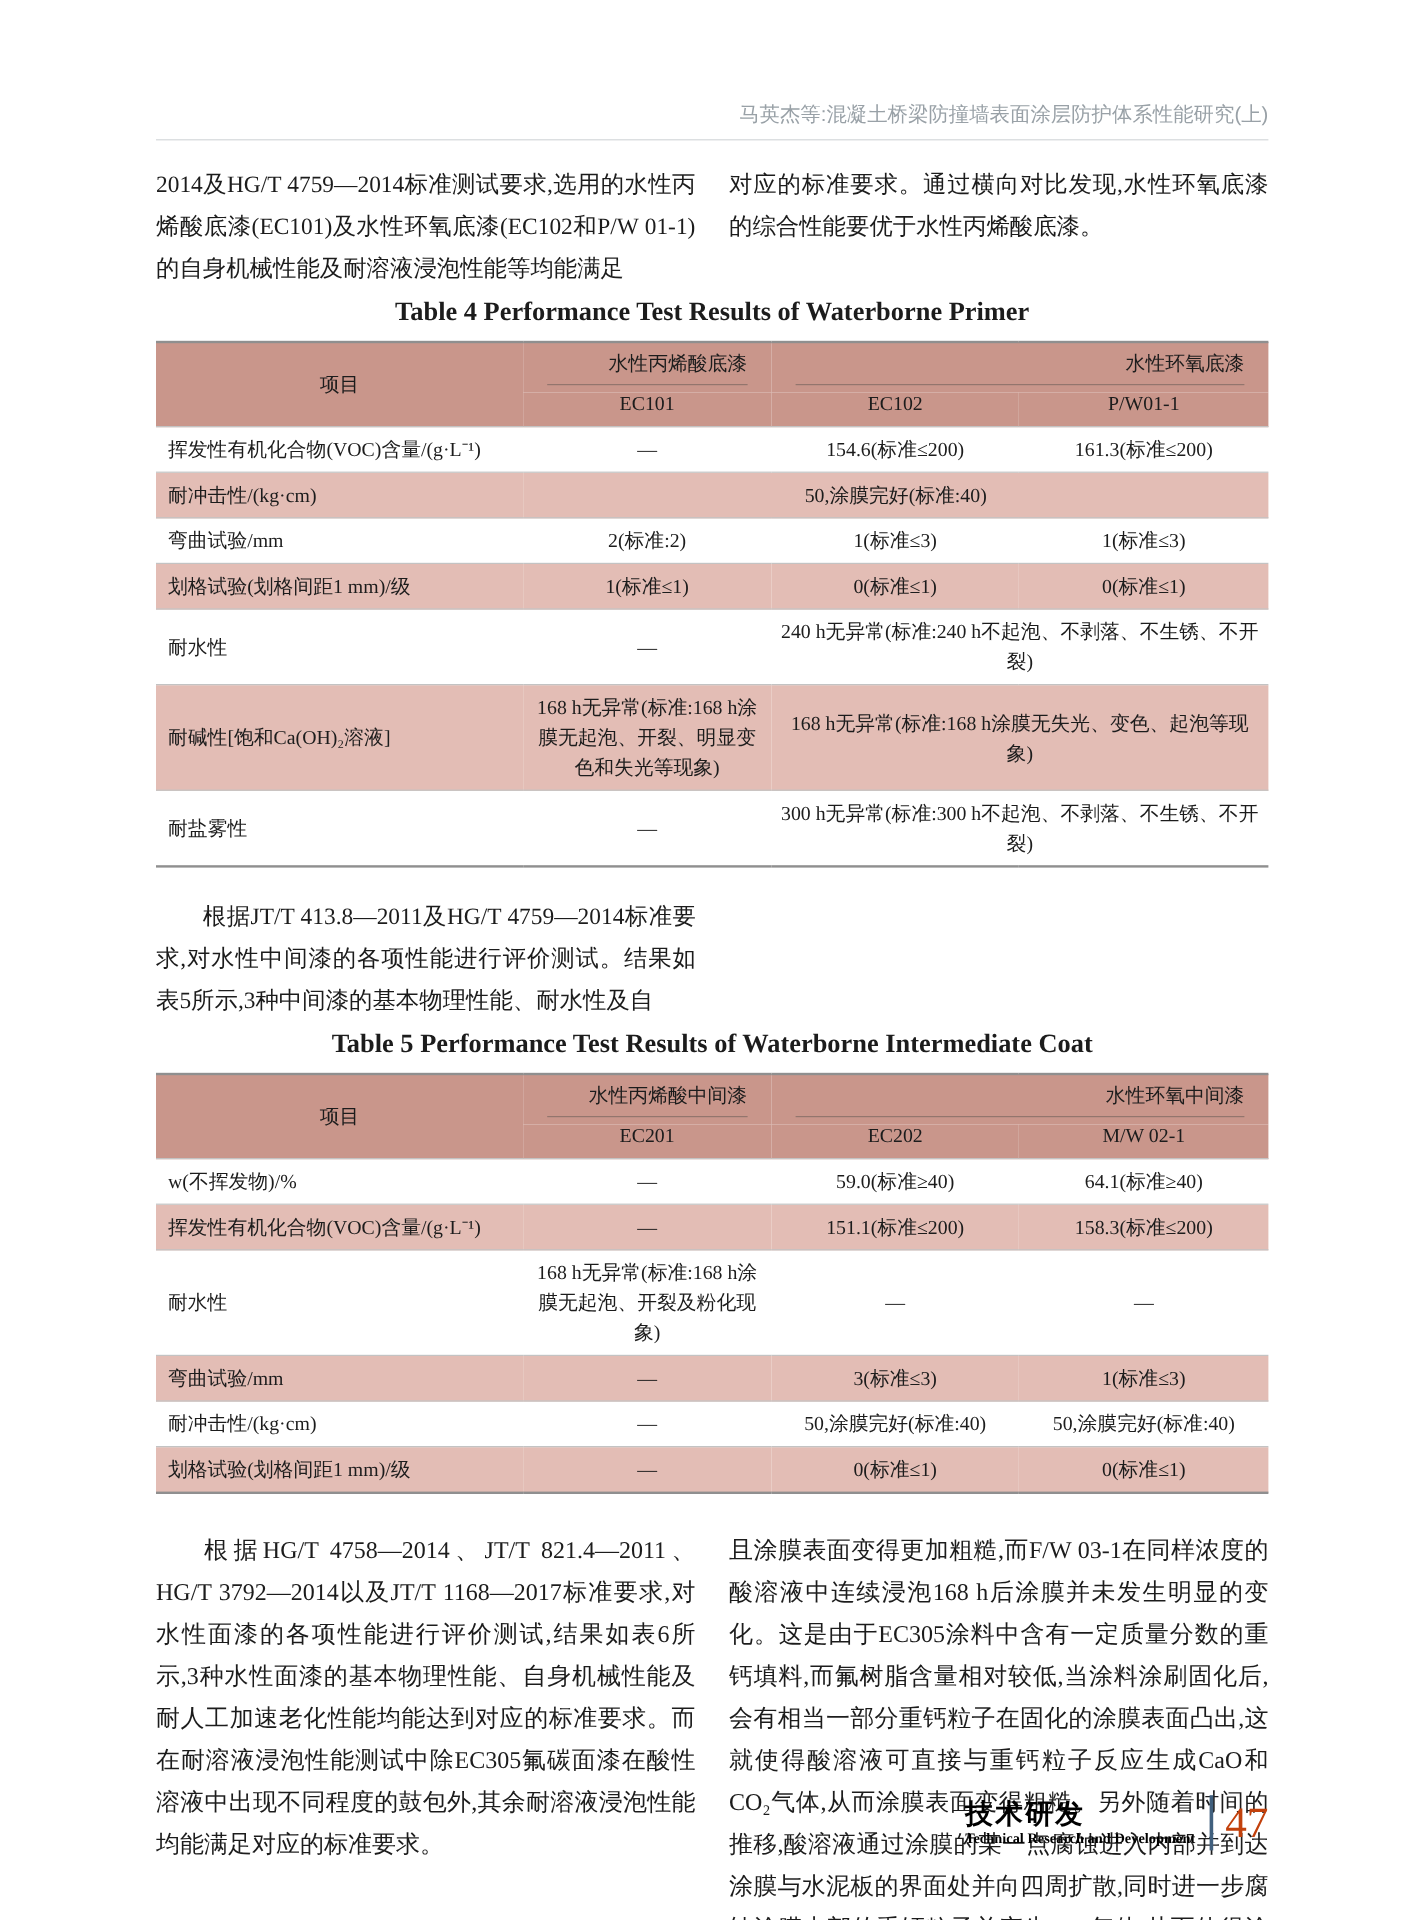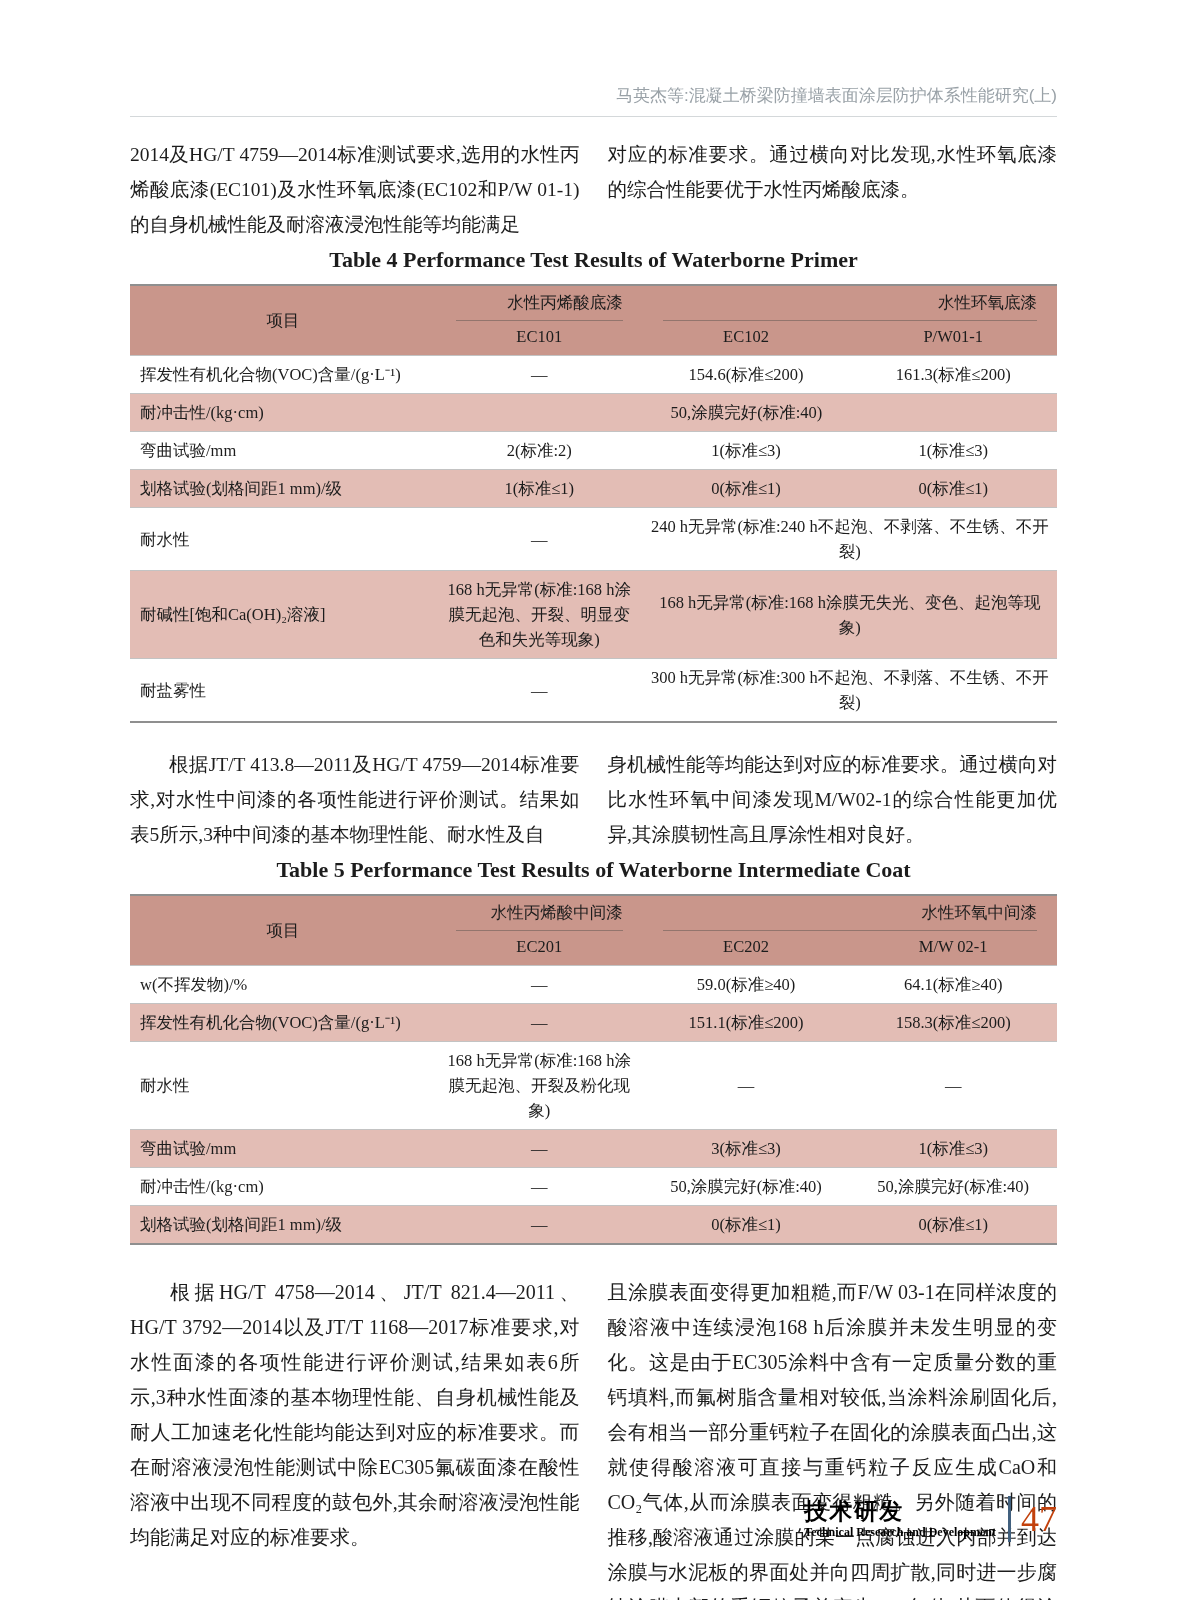--- a/index.html
+++ b/index.html
@@ -145,21 +145,20 @@
         <tr>
           <td class="lbl">耐盐雾性</td>
           <td>—</td>
           <td colspan="2">300 h无异常(标准:300 h不起泡、不剥落、不生锈、不开裂)</td>
         </tr>
       </tbody>
     </table>
 
     <div class="twocol midpara">
       <div class="col indent">根据JT/T 413.8—2011及HG/T 4759—2014标准要求,对水性中间漆的各项性能进行评价测试。结果如表5所示,3种中间漆的基本物理性能、耐水性及自</div>
-      <div class="col">身机械性能等均能达到对应的标准要求。通过横向对比水性环氧中间漆发现M/W02-1的综合性能更加优异,其涂膜韧性高且厚涂性相对良好。</div>
     </div>
 
     <div class="cap cap-en">Table 5   Performance Test Results of Waterborne Intermediate Coat</div>
     <table class="ptable">
       <colgroup>
           <col class="c-item">
           <col class="c-a">
           <col class="c-b">
           <col class="c-c">
         </colgroup>

